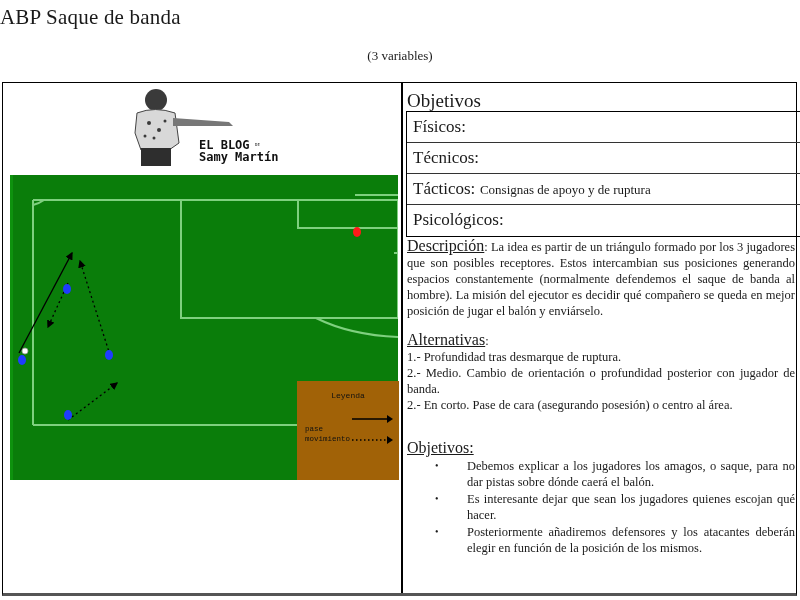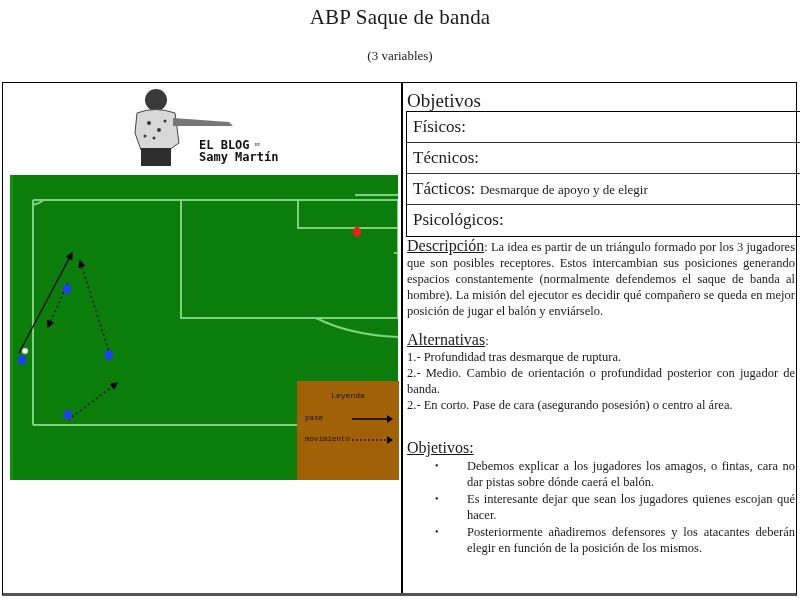--- a/index.html
+++ b/index.html
@@ -2,21 +2,21 @@
 <html><head>
 <meta charset="utf-8">
 <style>
   html, body { margin: 0; padding: 0; }
   body {
     width: 800px; height: 600px; overflow: hidden; background: #ffffff;
     font-family: "Liberation Serif", "DejaVu Serif", serif; color: #1a1a1a;
     position: relative;
   }
   .title {
-    position: absolute; left: 0; top: 5px; width: 800px; text-align: center;
+    position: absolute; left: 0; top: 5px; width: 800px; 
     font-size: 21px; letter-spacing: 0.2px;
   }
   .subtitle {
     position: absolute; left: 0; top: 48px; width: 800px; text-align: center;
     font-size: 13px;
   }
   .outer {
     position: absolute; left: 2px; top: 82px; width: 795px; height: 514px;
     border: 1.5px solid #000; border-bottom: 3px solid #555; box-sizing: border-box;
   }
@@ -29,21 +29,21 @@
   }
   .pitch {
     position: absolute; left: 7px; top: 92px; width: 388px; height: 305px;
   }
   .legend {
     position: absolute; left: 294px; top: 298px; width: 102px; height: 99px; background: #a16207;
     font-family: Liberation Mono, monospace; font-size: 7.5px; color: #111;
   }
   .legend .lg-title { position: absolute; left: 0; width: 100%; top: 10px; text-align: center; font-size: 8px; }
   .legend .lg-row { position: absolute; left: 8px; }
-  .legend .lg-row.r1 { top: 33px; }
+  .legend .lg-row.r1 { top: 44px; }
   .legend .lg-row.r2 { top: 54px; }
   .legend svg.lg-arrow { position: absolute; }
 
   
   .right {
     position: absolute; left: 401px; top: 0; width: 392px; height: 100%;
   }
   .obj-head {
     position: absolute; left: 3px; top: 7px; font-size: 19px;
   }
@@ -161,21 +161,21 @@
       <div class="obj-row">
         <span class="lbl">Físicos:</span>
         <span class="val"></span>
       </div>
       <div class="obj-row">
         <span class="lbl">Técnicos:</span>
         <span class="val"></span>
       </div>
       <div class="obj-row">
         <span class="lbl">Tácticos:</span>
-        <span class="val">Desmarque de apoyo y de elegir</span>
+        <span class="val">Consignas de apoyo y de ruptura</span>
       </div>
       <div class="obj-row">
         <span class="lbl">Psicológicos:</span>
         <span class="val"></span>
       </div>
     </div>
 
     <div class="section desc">
       <p><span class="hd">Descripción</span><span>: </span><span>La idea es partir de un triángulo formado por los 3 jugadores que son posibles receptores. Estos intercambian sus posiciones generando espacios constantemente (normalmente defendemos el saque de banda al hombre). La misión del ejecutor es decidir qué compañero se queda en mejor posición de jugar el balón y enviárselo.</span></p>
     </div>
@@ -183,19 +183,19 @@
     <div class="section alts">
       <p><span class="hd">Alternativas</span><span>:</span></p>
       <span class="item">1.- Profundidad tras desmarque de ruptura.</span>
       <span class="item">2.- Medio. Cambio de orientación o profundidad posterior con jugador de banda.</span>
       <span class="item">2.- En corto. Pase de cara (asegurando posesión) o centro al área.</span>
     </div>
 
     <div class="section cons">
       <div class="hd">Objetivos:</div>
       <ul>
-        <li><span class="bul">•</span><span>Debemos explicar a los jugadores los amagos, o fintas, cara no dar pistas sobre dónde caerá el balón.</span></li>
+        <li><span class="bul">•</span><span>Debemos explicar a los jugadores los amagos, o saque, para no dar pistas sobre dónde caerá el balón.</span></li>
         <li><span class="bul">•</span><span>Es interesante dejar que sean los jugadores quienes escojan qué hacer.</span></li>
         <li><span class="bul">•</span><span>Posteriormente añadiremos defensores y los atacantes deberán elegir en función de la posición de los mismos.</span></li>
       </ul>
     </div>
   </div>
 </div>
 
 </body></html>

